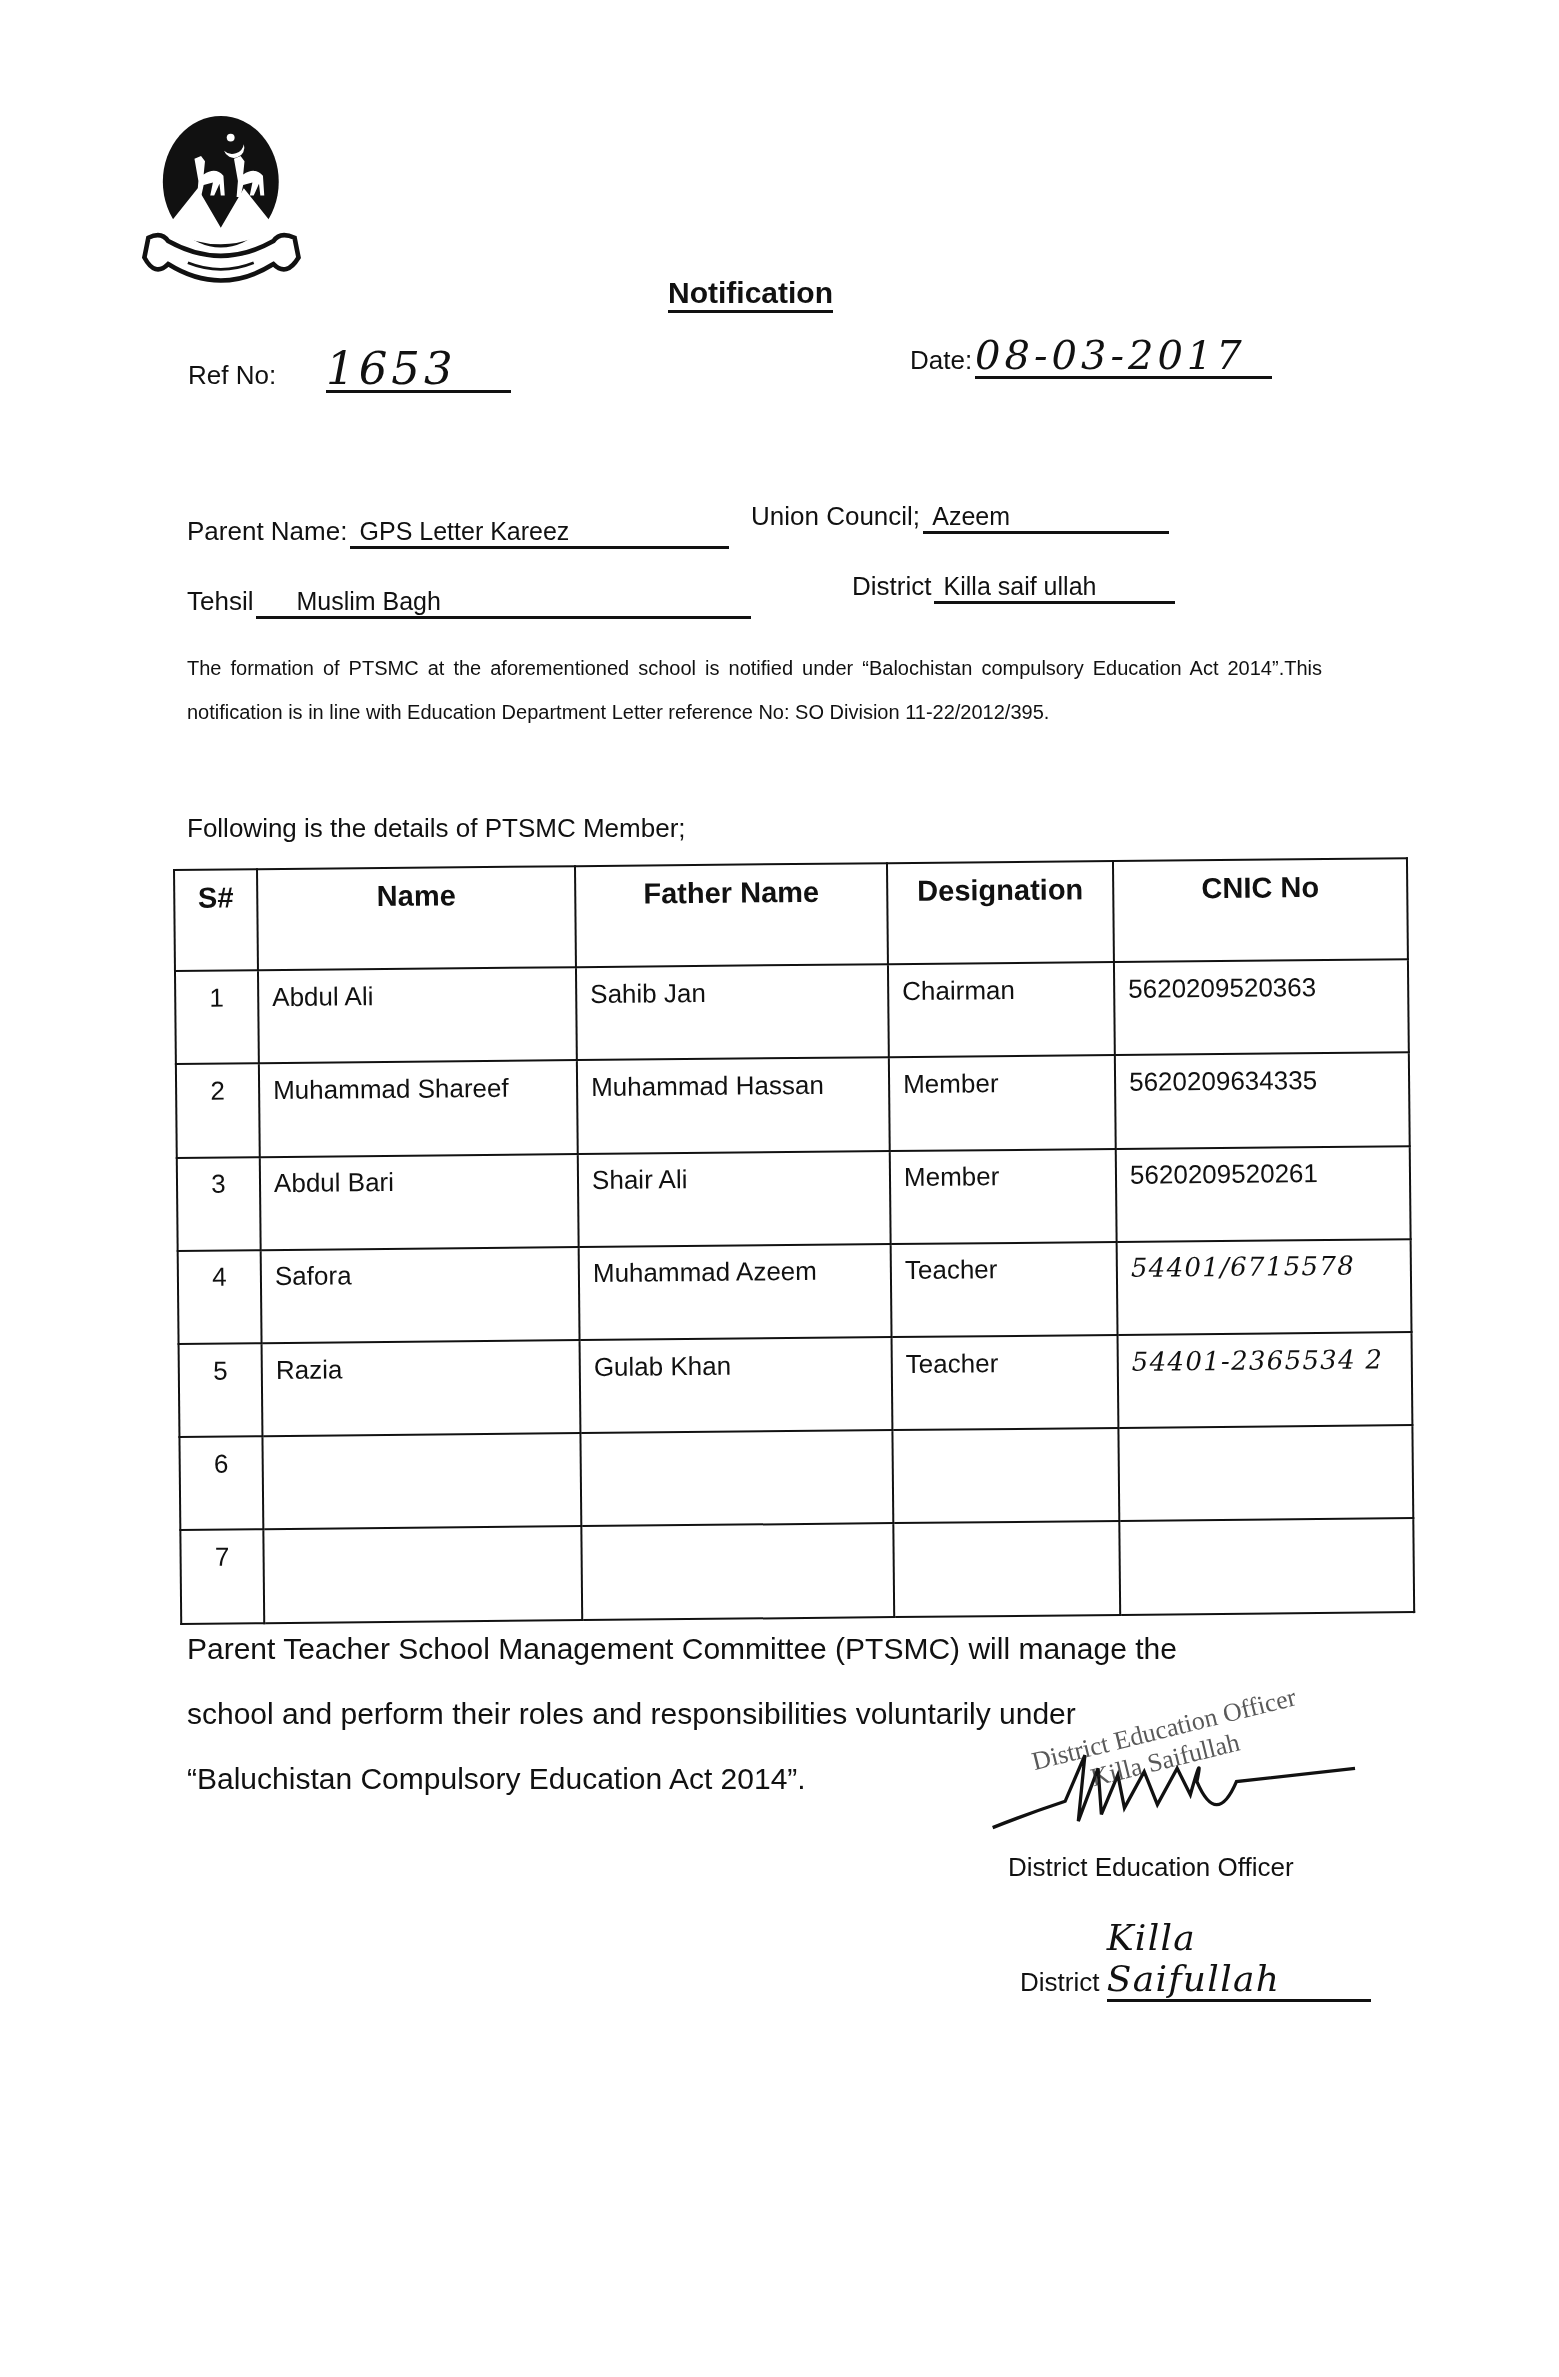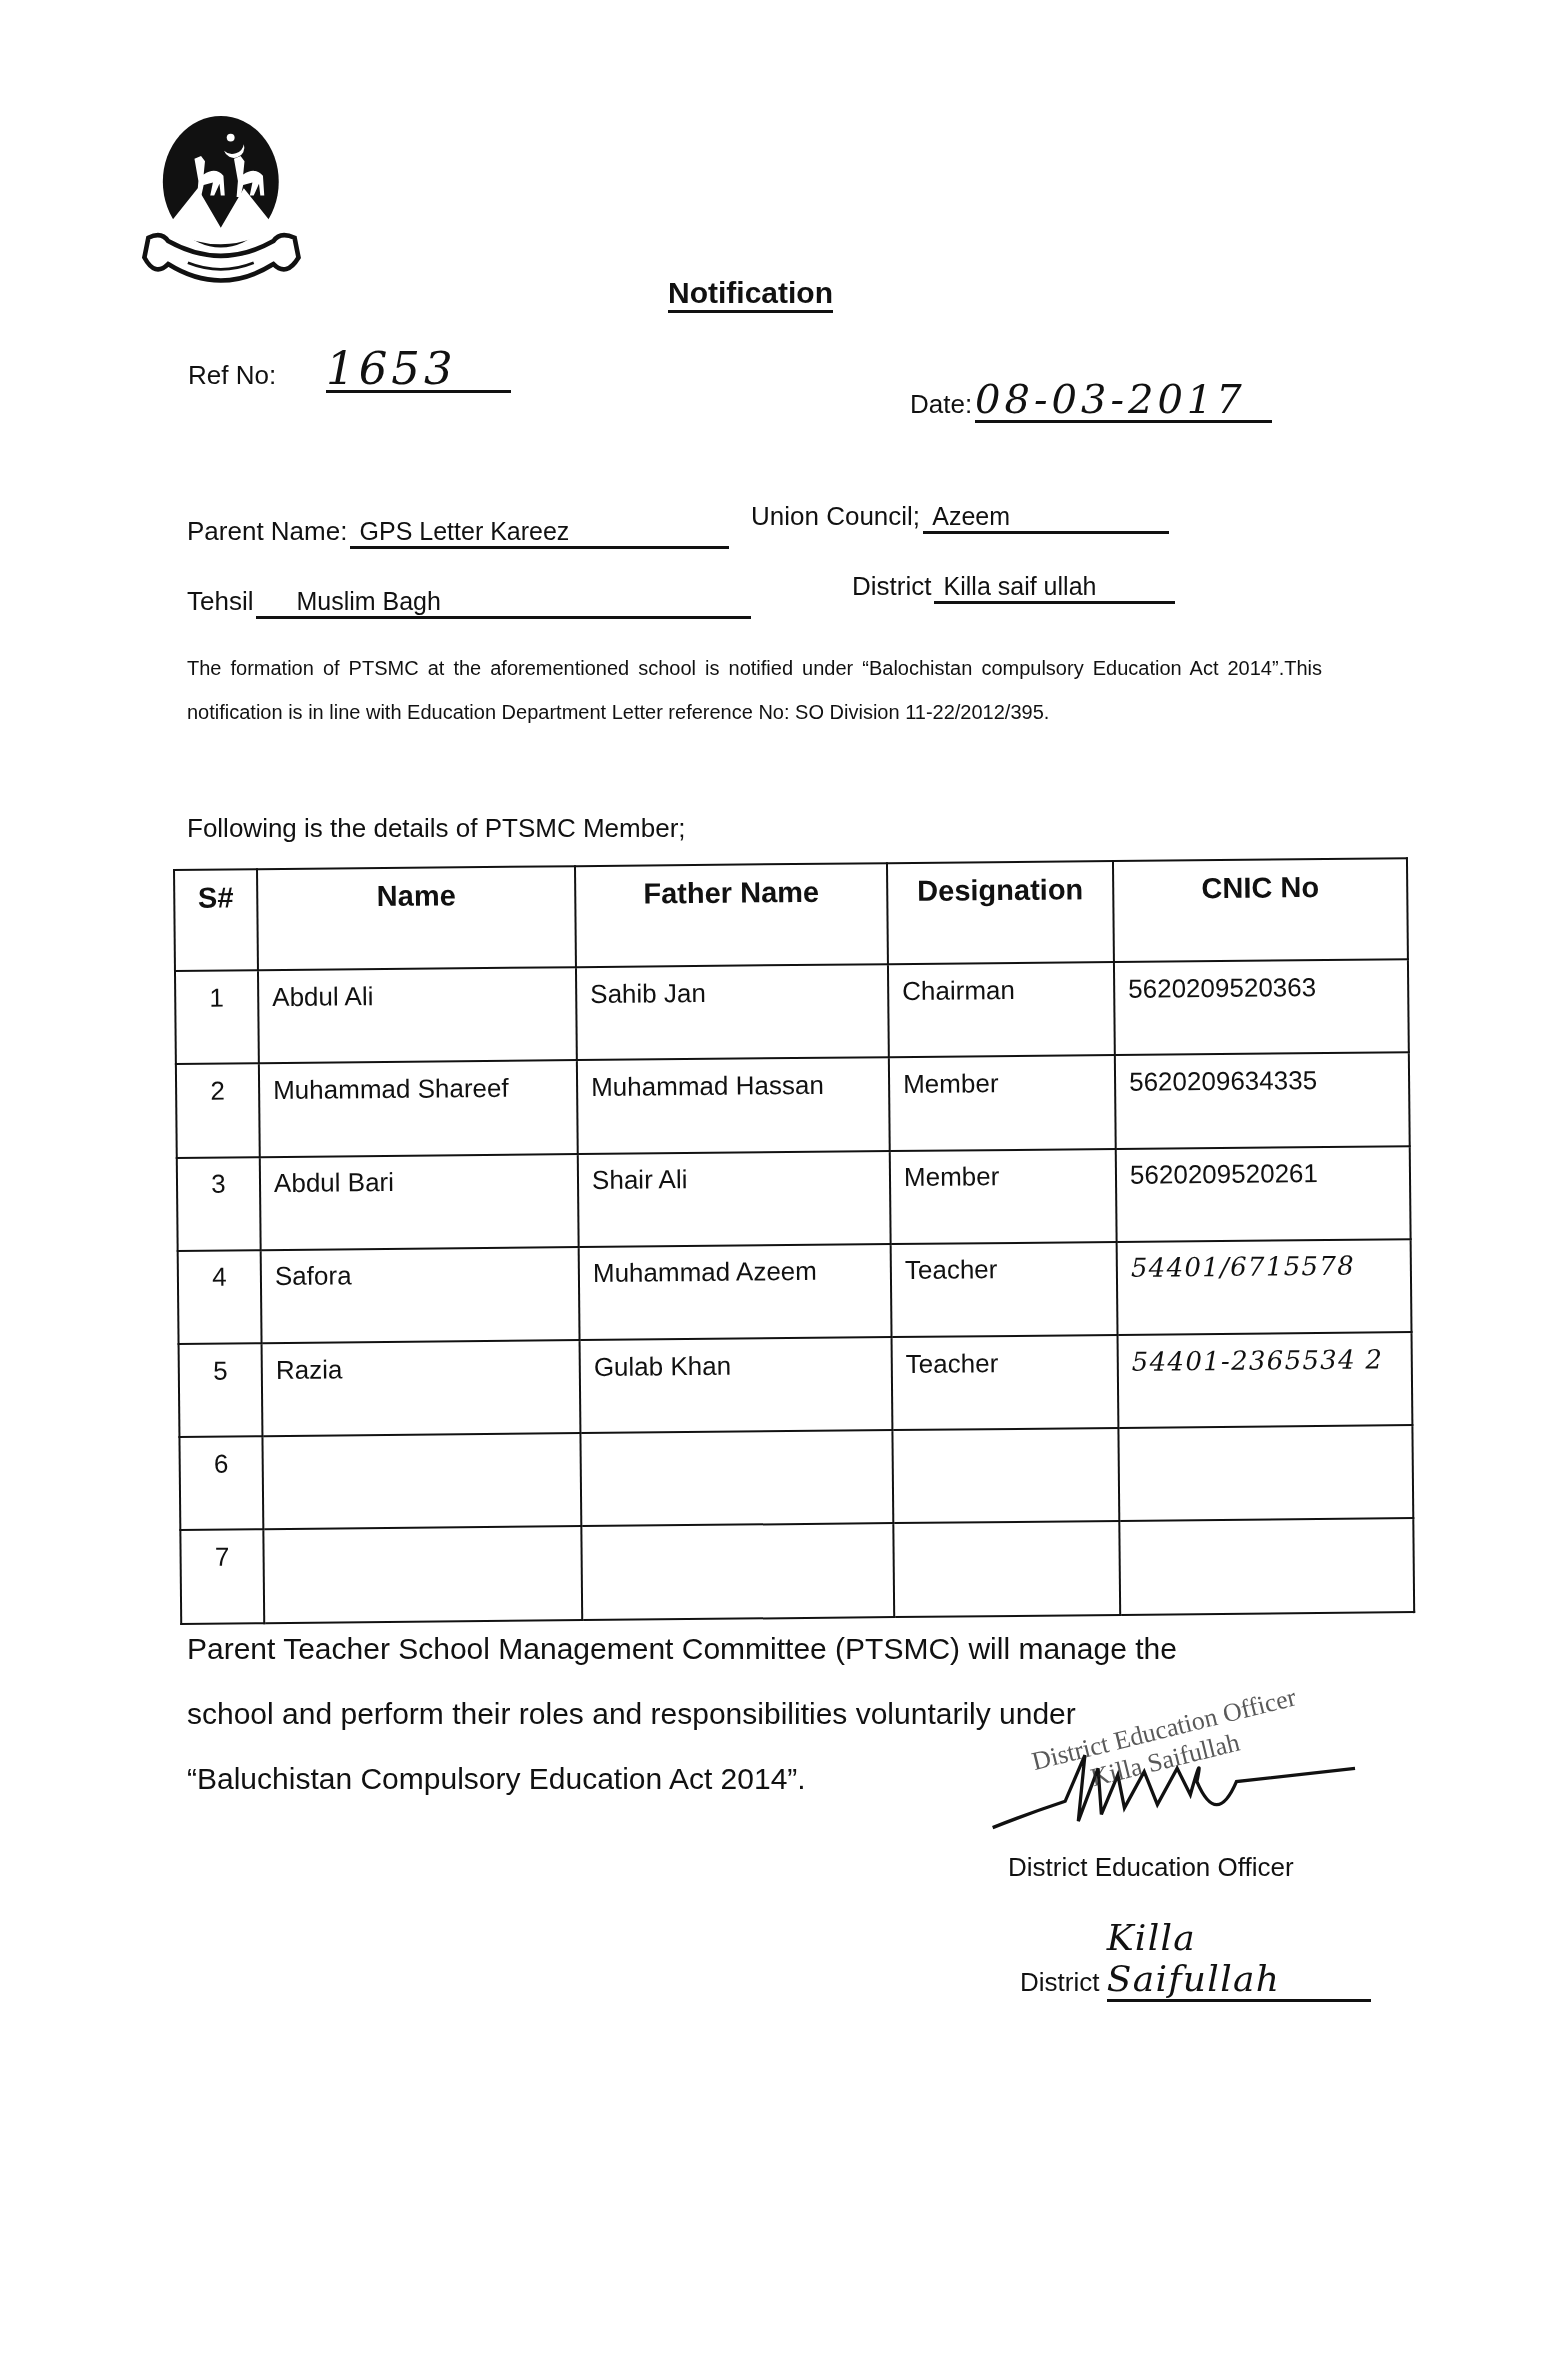--- a/index.html
+++ b/index.html
@@ -47,21 +47,21 @@
   </svg>
 </div>
 
 <div class="abs title">Notification</div>
 
 <div class="abs" style="left:188px; top:348px;">
   <span class="label">Ref No:</span>
   <span class="uline hand" style="width:185px; line-height:42px;margin-left:47px;">1653</span>
 </div>
 
-<div class="abs" style="left:910px; top:334px;margin-top:44px;">
+<div class="abs" style="left:910px; top:334px;">
   <span class="label">Date:</span>
   <span class="uline hand" style="width:297px; line-height:42px; font-size:40px;">08-03-2017</span>
 </div>
 
 <div class="abs" style="left:187px; top:516px;">
   <span class="label">Parent Name:</span>
   <span class="uline field-value" style="width:369px;">GPS Letter Kareez</span>
 </div>
 <div class="abs" style="left:751px; top:501px;">
   <span class="label">Union Council;</span>

